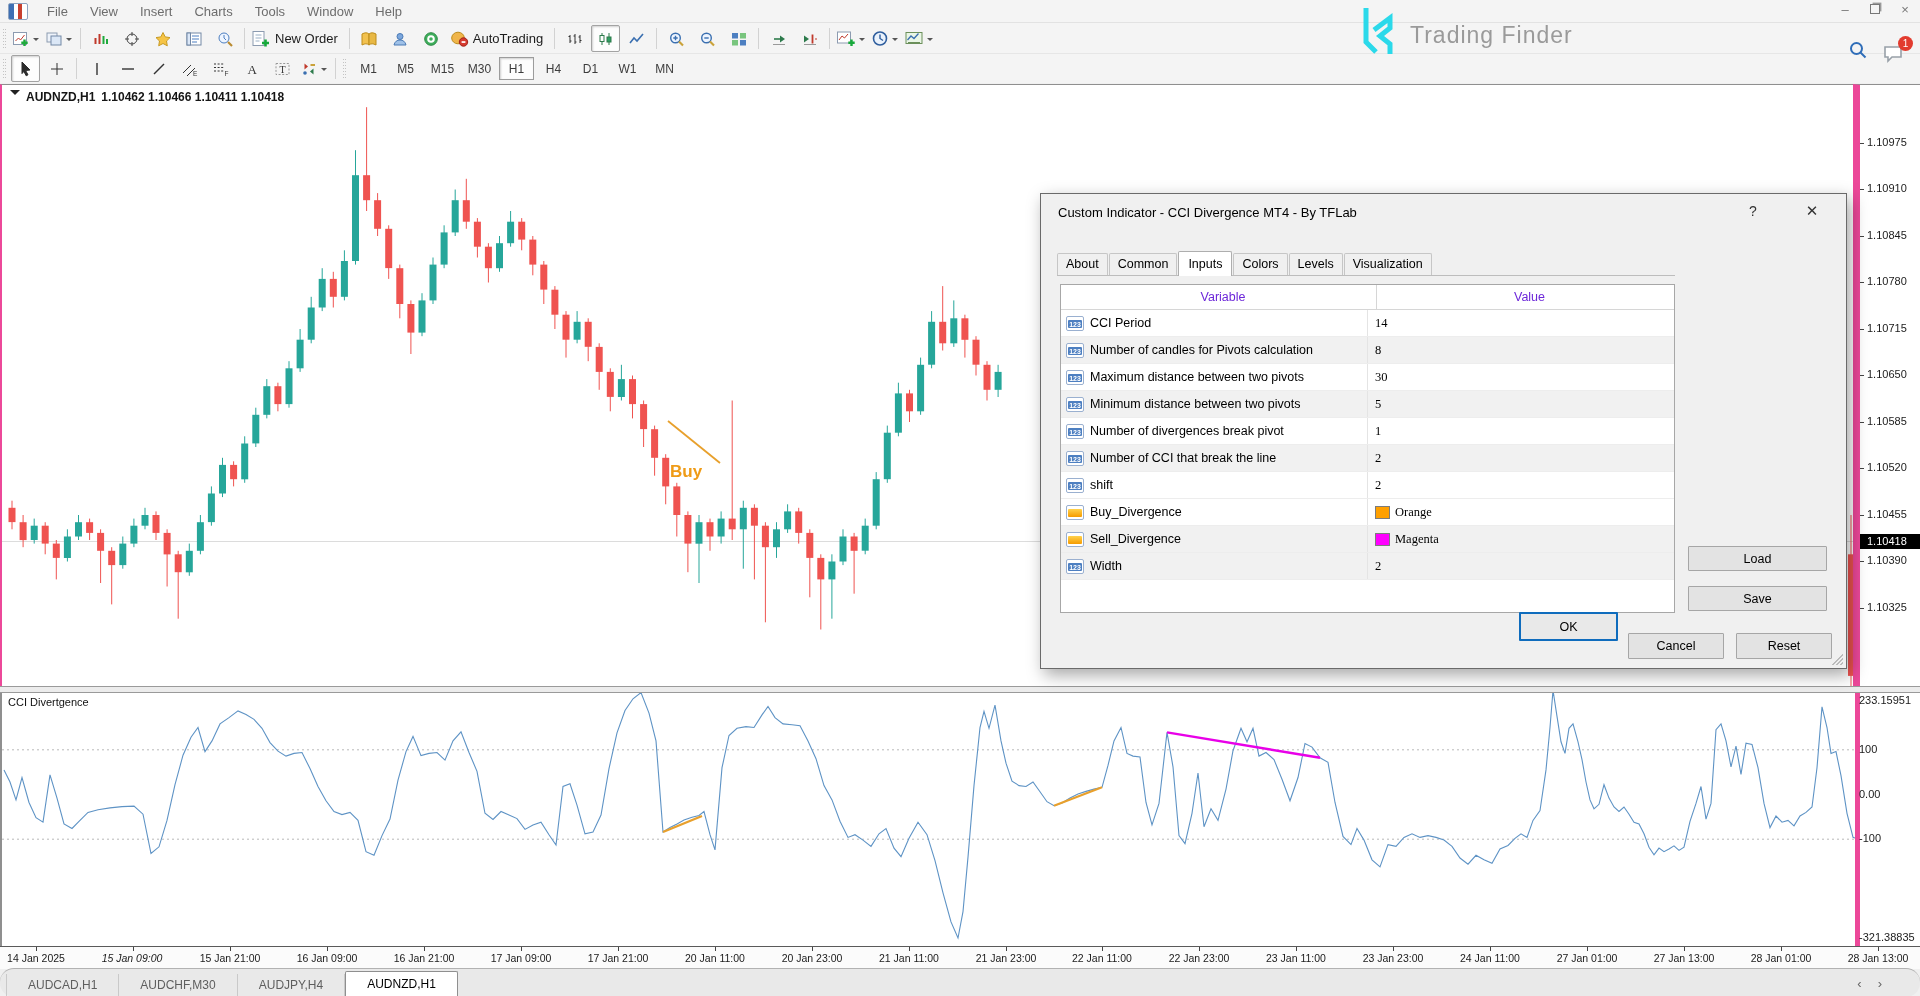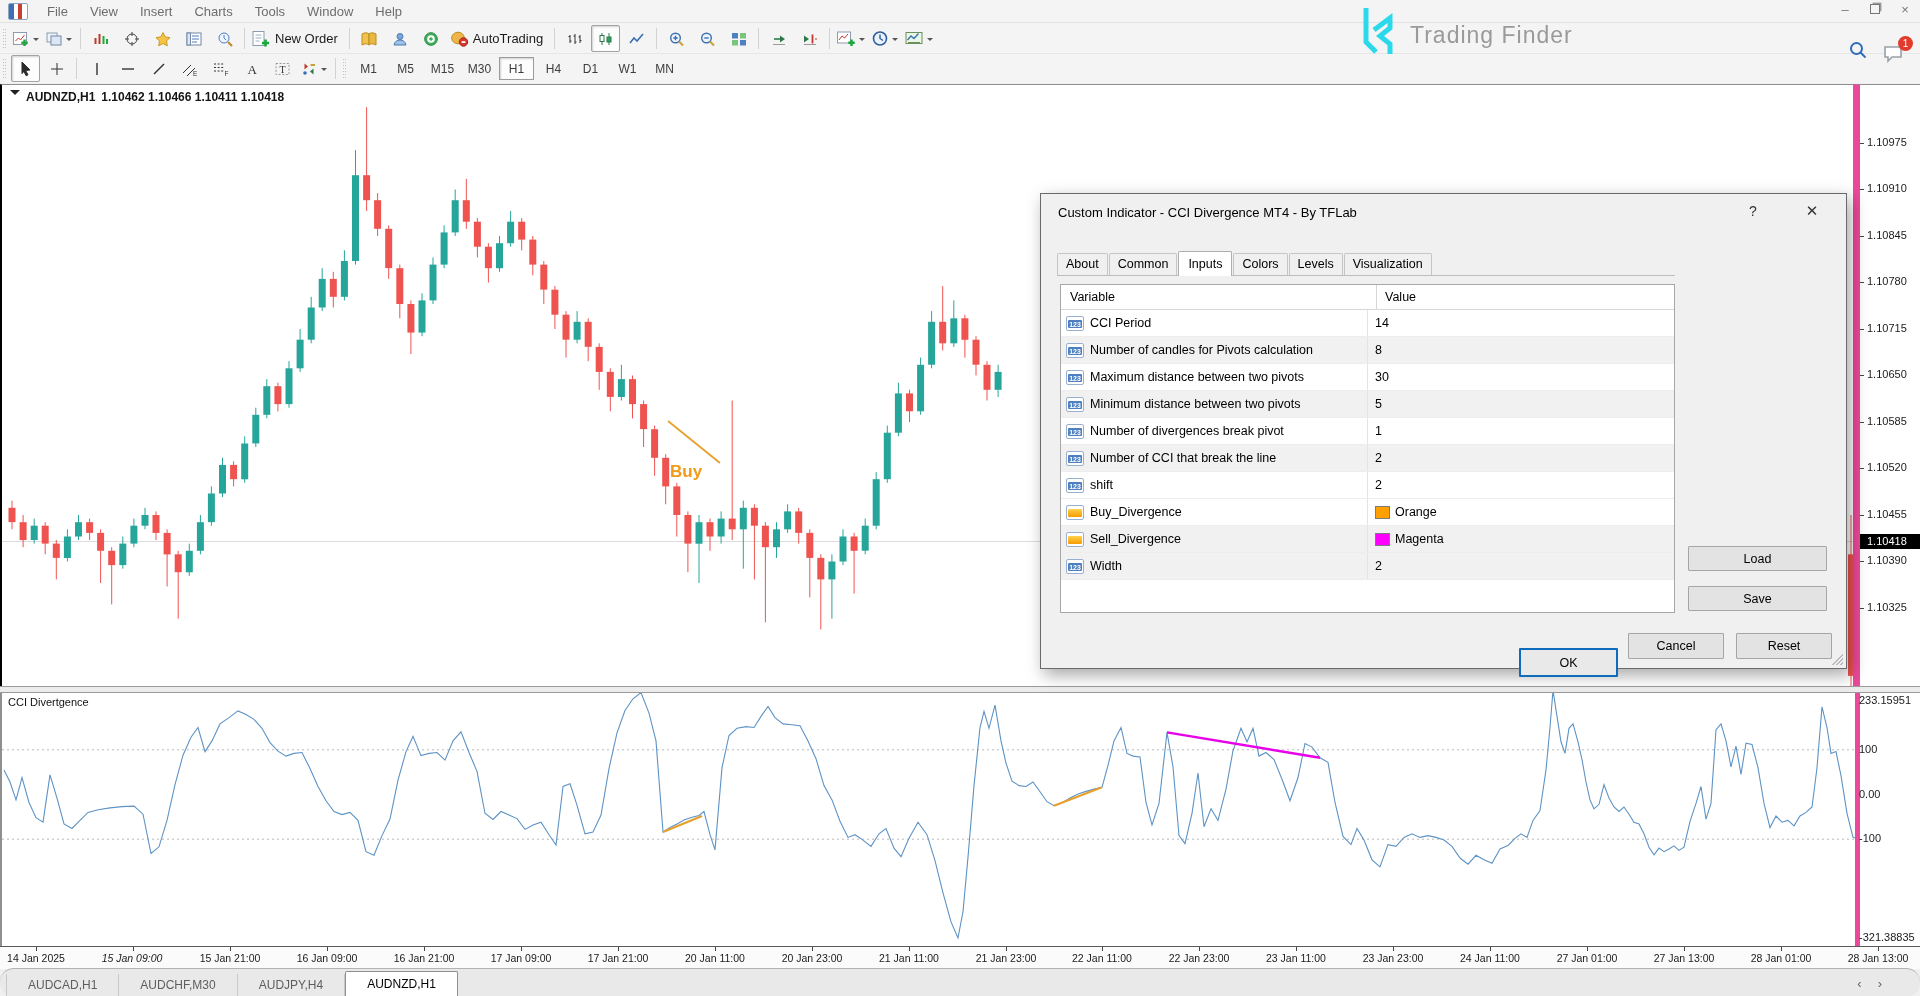--- a/index.html
+++ b/index.html
@@ -23,21 +23,21 @@
   .tbtn{display:inline-flex;align-items:center;justify-content:center;height:25px;min-width:27px;margin:0 1px;
     border:1px solid transparent;border-radius:2px;}
   .tbtn.active{background:#fdfdfd;border-color:#a3a3a3;box-shadow:inset 1px 1px 2px #d0d0d0;}
   .tbtn .ig{display:inline-flex;align-items:center;justify-content:center;}
   .tlabel{font-size:13px;color:#1c1c1c;margin:0 5px 0 4px;white-space:nowrap;}
   .caret{width:0;height:0;border:3.5px solid transparent;border-top-color:#555;margin:4px 2px 0 3px;}
   .tf{min-width:27px;height:21px;display:inline-flex;align-items:center;justify-content:center;
     font-size:12px;color:#3c3c3c;border:1px solid transparent;margin:0 1px;padding:0 3px;}
   .tf.active{background:#fdfdfd;border-color:#9c9c9c;box-shadow:inset 1px 1px 2px #cfcfcf;}
   
-  #chart-area{position:absolute;left:0;top:84px;width:1853px;height:602px;background:#fff;border-top:1px solid #8f8f8f;border-left:2px solid #000000;padding-left:24px;}
+  #chart-area{position:absolute;left:0;top:84px;width:1853px;height:602px;background:#fff;border-top:1px solid #8f8f8f;border-left:2px solid #ec4899;padding-left:24px;}
   #candles-svg{position:absolute;left:0;top:0;width:1853px;height:602px;}
   #chart-title{position:absolute;left:8px;top:5px;font-size:12px;font-weight:700;color:#151515;z-index:5;}
   #chart-title .tri{display:inline-block;width:0;height:0;border:5px solid transparent;border-top-color:#222;margin-right:6px;vertical-align:1px;}
   #chart-title .qt{margin-left:6px;font-weight:700;}
   #buy-label{position:absolute;color:#ef9b16;font-size:17px;font-weight:600;z-index:5;}
   
   #price-axis{position:absolute;left:1853px;top:84px;width:67px;height:862px;background:#fff;border-left:7px solid #ec4899;border-top:1px solid #8f8f8f;}
   .pa-label{position:absolute;left:7px;font-size:11px;color:#1a1a1a;white-space:nowrap;}
   .pa-tick{position:absolute;left:0;width:4px;height:1px;background:#444;}
   #price-tag{position:absolute;left:0;width:67px;height:15px;background:#000;color:#fff;font-size:11px;line-height:15px;padding-left:7px;box-sizing:border-box;}
@@ -69,37 +69,37 @@
   #dialog{position:absolute;left:1040px;top:193px;width:805px;height:474px;background:#f0f0f0;
     border:1px solid #6a6a6a;box-shadow:4px 6px 16px rgba(0,0,0,.35);z-index:50;}
   .dlg-title{position:absolute;left:17px;top:11px;font-size:13px;color:#000;}
   .dlg-help{position:absolute;left:702px;top:9px;width:20px;height:20px;text-align:center;font-size:14px;color:#333;}
   .dlg-close{position:absolute;left:760px;top:8px;width:22px;height:20px;text-align:center;font-size:15px;color:#333;}
   .dlg-tabs{position:absolute;left:16px;top:55px;width:618px;height:26px;display:flex;align-items:flex-end;border-bottom:1px solid #bdbdbd;}
   .dtab{font-size:12.5px;color:#000;background:#f0f0f0;border:1px solid #c6c6c6;border-bottom:none;
     padding:3px 8px 4px;margin-right:1px;border-radius:2px 2px 0 0;}
   .dtab.active{background:#fff;padding:5px 9px 5px;position:relative;top:1px;border-color:#aeaeae;}
   .dlg-table{position:absolute;left:19px;top:90px;width:615px;height:329px;background:#fff;border:1px solid #a7a7a7;overflow:hidden;box-sizing:border-box;}
-  .thead{display:flex;height:24px;line-height:24px;border-bottom:1px solid #d6d6d6;font-size:12.5px;color:#000000;}
+  .thead{display:flex;height:24px;line-height:24px;border-bottom:1px solid #d6d6d6;font-size:12.5px;color:#6d28d9;text-align:center;}
   .thead .h1{width:306px;padding-left:9px;}
   .thead .h2{flex:1;padding-left:8px;border-left:1px solid #d6d6d6;}
   .trow{display:flex;height:26px;align-items:center;font-size:12.5px;color:#000;border-bottom:1px solid #ededed;}
   .trow.alt{background:#f1f1f1;}
   .t-ic{position:relative;width:18px;height:15px;margin:0 6px 0 5px;background:#fff;border:1px solid #9ab0d0;border-radius:2px;flex:none;box-sizing:border-box;}
   .t-ic b{position:absolute;left:1px;right:1px;top:3px;bottom:2px;background:#4d7fc1;color:#fff;
     font-size:7px;line-height:9px;text-align:center;font-weight:700;border-radius:1px;}
   .t-ic.color b{background:linear-gradient(#ffd24d,#f59b00);}
   .t-name{width:277px;white-space:nowrap;overflow:hidden;}
-  .t-val{flex:1;align-self:stretch;display:flex;align-items:center;padding-left:7px;border-left:1px solid #e4e4e4;}
+  .t-val{flex:1;align-self:stretch;display:flex;align-items:center;padding-left:7px;border-left:1px solid #e4e4e4;font-family:Liberation Serif, serif;}
   .sw{width:13px;height:11px;border:1px solid #7c7c7c;margin-right:5px;flex:none;}
   .dbtn{position:absolute;background:#e3e3e3;border:1px solid #a6a6a6;font-size:12.5px;color:#000;
     display:flex;align-items:center;justify-content:center;border-radius:1px;}
   #btn-load{left:647px;top:352px;width:137px;height:23px;}
   #btn-save{left:647px;top:392px;width:137px;height:23px;}
-  #btn-ok{left:478px;top:454px;width:95px;height:25px;border:2px solid #0f6cbd;background:#e9e9e9;}
+  #btn-ok{left:478px;top:418px;width:95px;height:25px;border:2px solid #0f6cbd;background:#e9e9e9;}
   #btn-cancel{left:587px;top:439px;width:94px;height:24px;}
   #btn-reset{left:695px;top:439px;width:94px;height:24px;}
   .grip{position:absolute;right:3px;bottom:3px;width:11px;height:11px;
     background:linear-gradient(135deg,transparent 0 50%,#bbb 50% 56%,transparent 56% 68%,#bbb 68% 74%,transparent 74% 86%,#bbb 86% 92%,transparent 92%);}
   svg{display:block;}
 </style>
 </head>
 <body>
 
 <div id="root">

